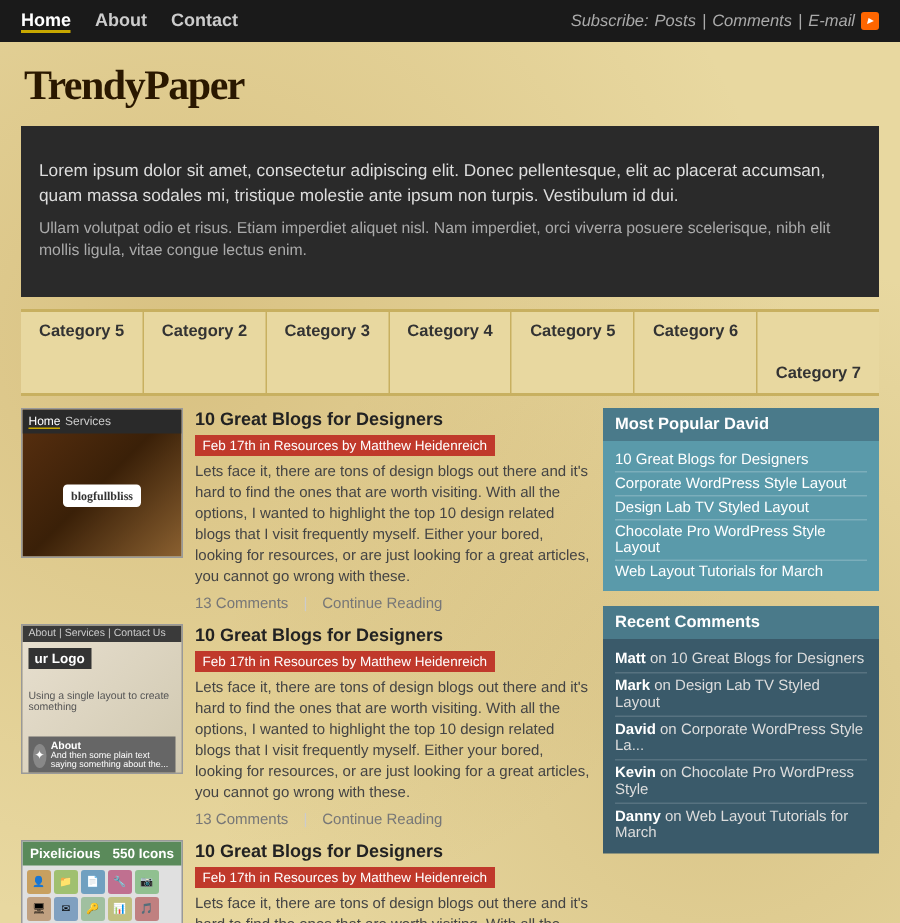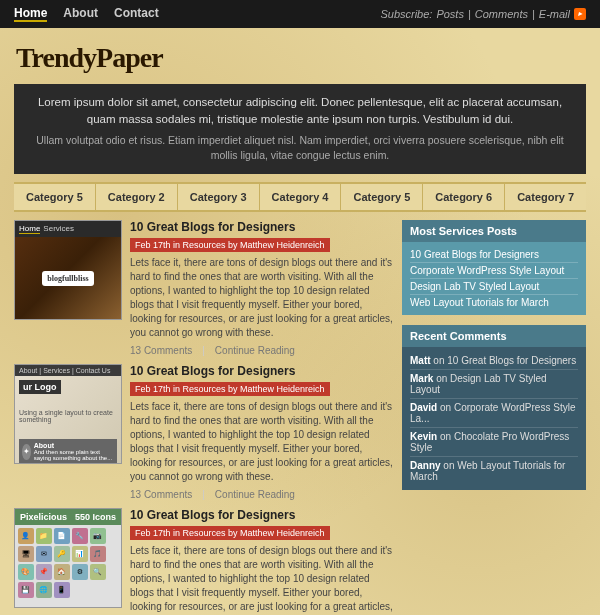--- a/index.html
+++ b/index.html
@@ -104,24 +104,23 @@
       display: flex;
       align-items: center;
       justify-content: center;
     }
 
     
     #hero {
       background: #2a2a2a;
       color: #ccc;
       margin: 0 14px 8px;
-      padding: 10px 12px;
+      padding: 22px 12px;
       font-size: 11.5px;
       line-height: 1.5;
-      text-align: center;
     }
     #hero p:first-child {
       color: #ddd;
       margin-bottom: 4px;
     }
     #hero p:last-child {
       color: #aaa;
       font-size: 10.5px;
     }
 
@@ -136,21 +135,21 @@
     #cat-nav a {
       flex: 1;
       text-align: center;
       padding: 7px 4px;
       font-size: 11px;
       color: #333;
       text-decoration: none;
       font-weight: bold;
       border-right: 1px solid #c8b060;
     }
-    #cat-nav a:last-child { border-right: none; }
+    #cat-nav a:last-child { border-right: none; margin-top: 28px; }
 
     
     #content-area {
       display: flex;
       gap: 8px;
       margin: 0 14px;
     }
 
     
     #posts-column {
@@ -500,25 +499,26 @@
           <p class="post-text">Lets face it, there are tons of design blogs out there and it's hard to find the ones that are worth visiting. With all the options, I wanted to highlight the top 10 design related blogs that I visit frequently myself. Either your bored, looking for resources, or are just looking for a great articles, you cannot go wrong with these.</p>
           
         </div>
       </article>
 
     </div>
 
     <aside id="sidebar">
 
       <div class="sidebar-box">
-        <div class="sidebar-box-title">Most Services Posts</div>
+        <div class="sidebar-box-title">Most Popular David</div>
         <div class="sidebar-box-content">
           <a class="sidebar-link">10 Great Blogs for Designers</a>
           <a class="sidebar-link">Corporate WordPress Style Layout</a>
           <a class="sidebar-link">Design Lab TV Styled Layout</a>
+          <a class="sidebar-link">Chocolate Pro WordPress Style Layout</a>
           <a class="sidebar-link">Web Layout Tutorials for March</a>
         </div>
       </div>
 
       <div class="sidebar-box">
         <div class="sidebar-box-title">Recent Comments</div>
         <div class="sidebar-box-content dark">
           <div class="sidebar-comment">
             <span class="comment-author">Matt</span>
             <span>on 10 Great Blogs for Designers</span>

